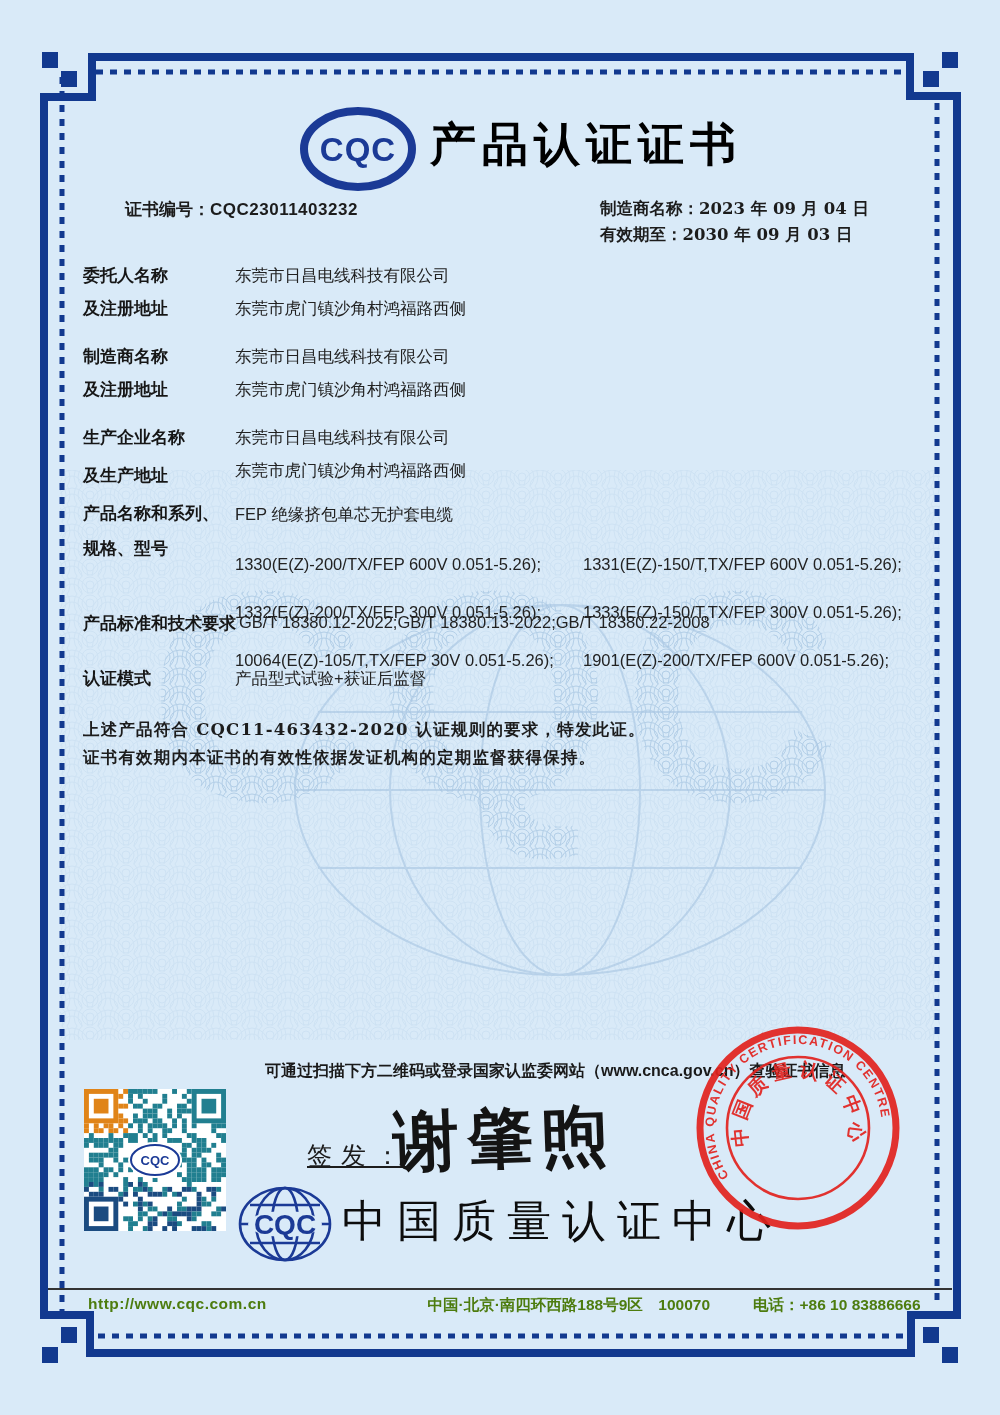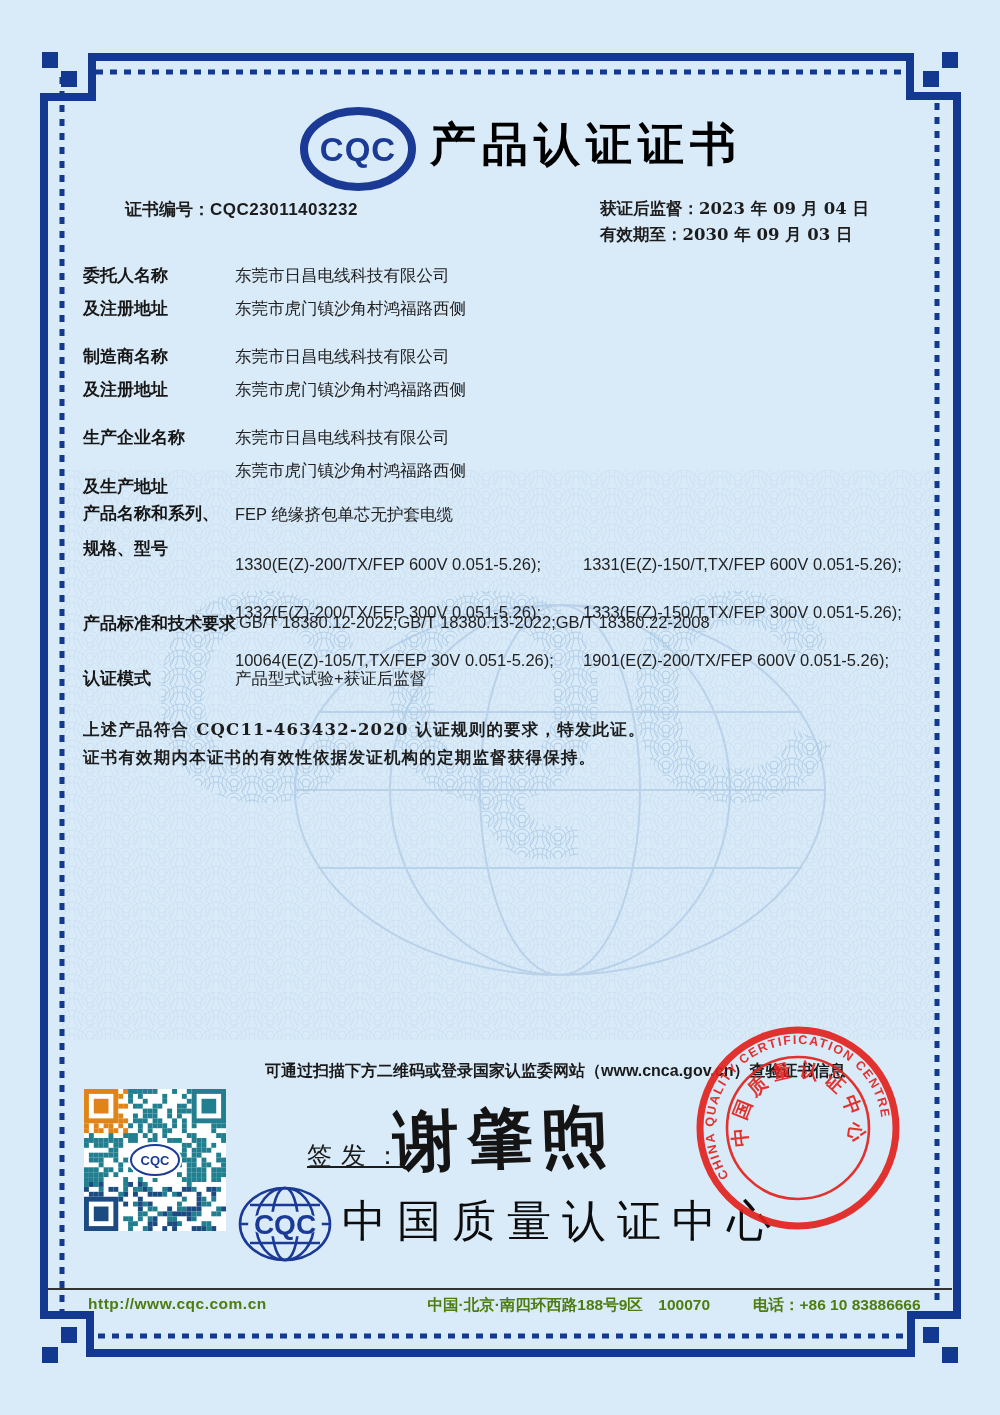--- a/index.html
+++ b/index.html
@@ -98,35 +98,35 @@
   <svg class="abs content hdr-logo" width="122" height="90" viewBox="0 0 122 90">
     <ellipse cx="61" cy="45" rx="54" ry="38" fill="none" stroke="#1b3a96" stroke-width="8"></ellipse>
     <text x="61" y="57" text-anchor="middle" font-family="Liberation Sans, sans-serif" font-size="33" font-weight="800" fill="#1b3a96" letter-spacing="1">CQC</text>
   </svg>
   <div class="abs content page-title">产品认证证书</div>
 
   <div class="abs content cert-no serifcn">
     <span>证书编号：</span><span class="num">CQC23011403232</span>
   </div>
   <div class="abs content dates serifcn">
-    <div><span>获证后监督：</span><span>2023 年 09 月 04 日</span></div>
+    <div><span>制造商名称：</span><span>2023 年 09 月 04 日</span></div>
     <div><span>有效期至：</span><span>2030 年 09 月 03 日</span></div>
   </div>
 
   <div class="abs content flabel" style="top:264px">委托人名称</div>
   <div class="abs content fvalue" style="top:265px">东莞市日昌电线科技有限公司</div>
   <div class="abs content flabel" style="top:297px">及注册地址</div>
   <div class="abs content fvalue" style="top:298px">东莞市虎门镇沙角村鸿福路西侧</div>
   <div class="abs content flabel" style="top:345px">制造商名称</div>
   <div class="abs content fvalue" style="top:346px">东莞市日昌电线科技有限公司</div>
   <div class="abs content flabel" style="top:378px">及注册地址</div>
   <div class="abs content fvalue" style="top:379px">东莞市虎门镇沙角村鸿福路西侧</div>
   <div class="abs content flabel" style="top:426px">生产企业名称</div>
   <div class="abs content fvalue" style="top:427px">东莞市日昌电线科技有限公司</div>
-  <div class="abs content flabel" style="top:475px">及生产地址</div>
+  <div class="abs content flabel" style="top:464px">及生产地址</div>
   <div class="abs content fvalue" style="top:460px">东莞市虎门镇沙角村鸿福路西侧</div>
 
   <div class="abs content flabel" style="top:502px">产品名称和系列、</div>
   <div class="abs content flabel" style="top:537px">规格、型号</div>
   <div class="abs content fvalue" style="top:504px">FEP 绝缘挤包单芯无护套电缆</div>
   <div class="abs content models">
     <div class="mrow">
         <span class="c1">1330(E(Z)-200/TX/FEP 600V 0.051-5.26);</span>
         <span>1331(E(Z)-150/T,TX/FEP 600V 0.051-5.26);</span>
       </div>

